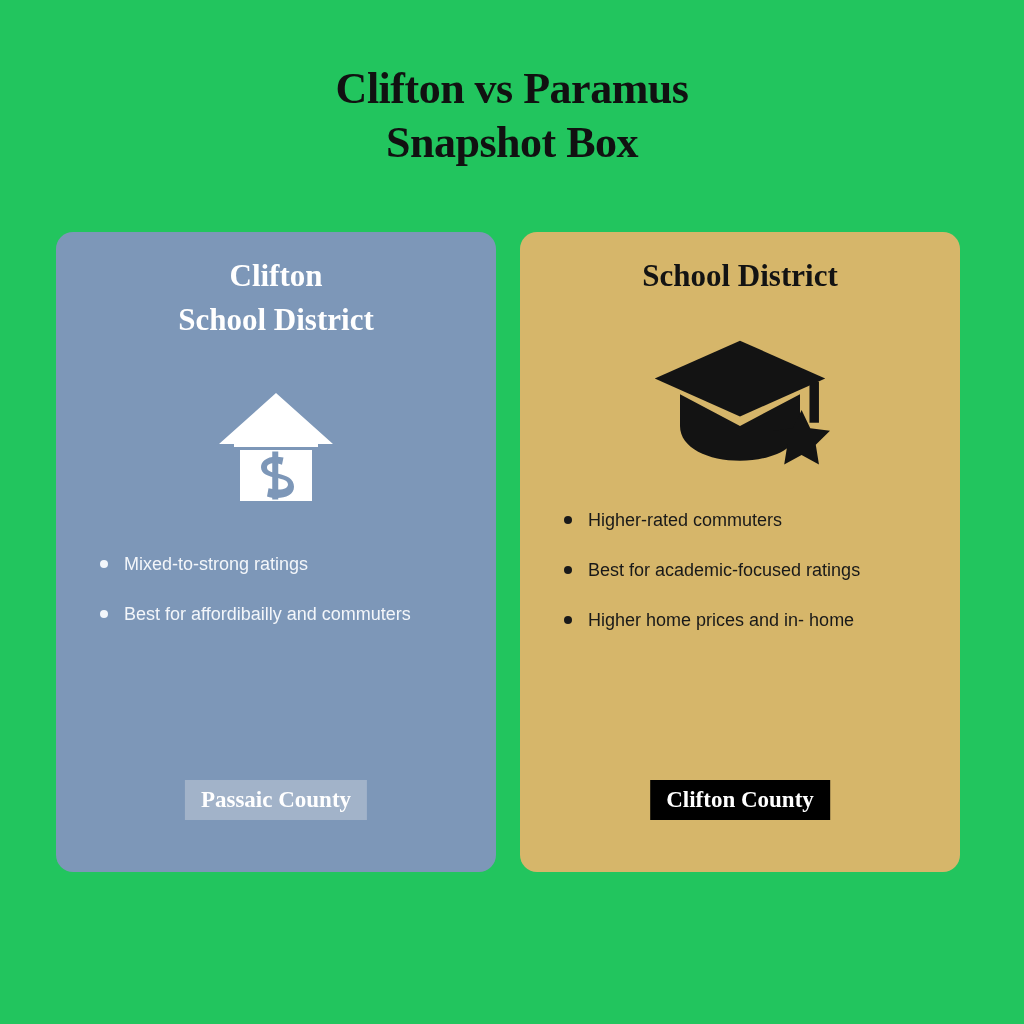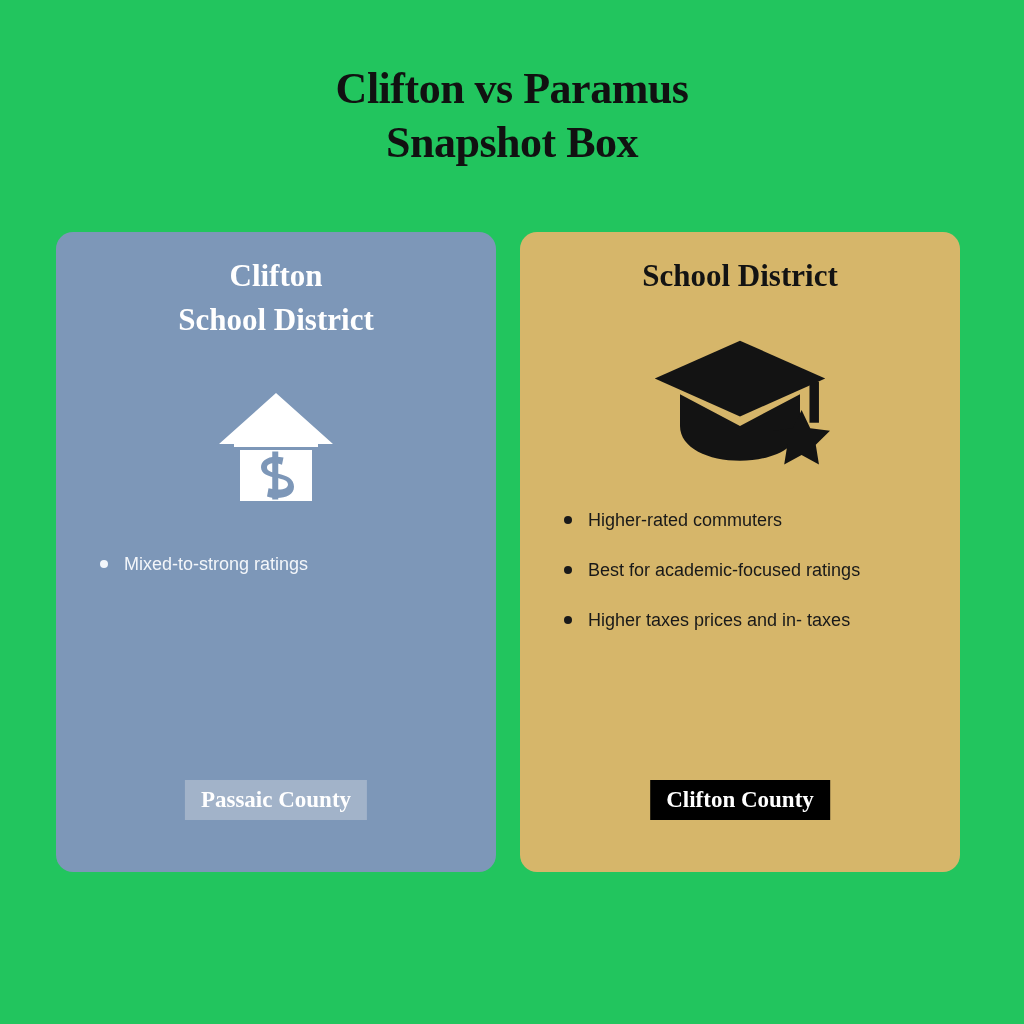--- a/index.html
+++ b/index.html
@@ -154,40 +154,41 @@
           <path d="M26 52 L74 52 L74 86 L26 86 Z" fill="#ffffff"></path>
           <path d="M55 57 C45 55 40 59 40 63.5 C40 68 45 69.5 50 70.5 C55 71.5 58 72.5 58 75 C58 78 53 79.5 45 77.5
                    L44 83 C52 85.5 62 83.5 62 76.5 C62 71 57 69 51.5 67.8 C46.5 66.7 44 65.8 44 63.6
                    C44 61.3 47.5 59.8 54 61.8 Z" fill="#7d97b8"></path>
           <rect x="47.5" y="53" width="4" height="32" fill="#7d97b8"></rect>
         </svg>
       </div>
 
       <ul class="bullets">
         <li>Mixed-to-strong ratings</li>
+        <li>Best for affordibailly and commuters</li>
       </ul>
 
       <div class="county-tag tag-clifton">Passaic County</div>
     </div>
 
     <div class="card card-paramus">
       <div class="card-title">School District</div>
 
       <div class="icon-wrap">
         <svg width="190" height="150" viewBox="0 0 120 95" aria-hidden="true">
           <path d="M60 8 L114 32 L60 56 L6 32 Z" fill="#131313"></path>
           <path d="M22 42 L22 62 C22 76 40 84 60 84 C80 84 98 76 98 62 L98 42 L60 62 Z" fill="#131313"></path>
           <path d="M104 34 L104 60 L110 60 L110 34 Z" fill="#131313"></path>
           <path d="M99 52 L104.5 63.5 L117 65 L108 74 L110 86.5 L99 80.5 L88 86.5 L90 74 L81 65 L93.5 63.5 Z" fill="#131313"></path>
         </svg>
       </div>
 
       <ul class="bullets">
         <li>Higher-rated commuters</li>
         <li>Best for academic-focused ratings</li>
-        <li>Higher taxes prices and in- taxes</li>
+        <li>Higher home prices and in- home</li>
       </ul>
 
       <div class="county-tag tag-paramus">Clifton County</div>
     </div>
 
   </div>
 </div>
 
 </body></html>

